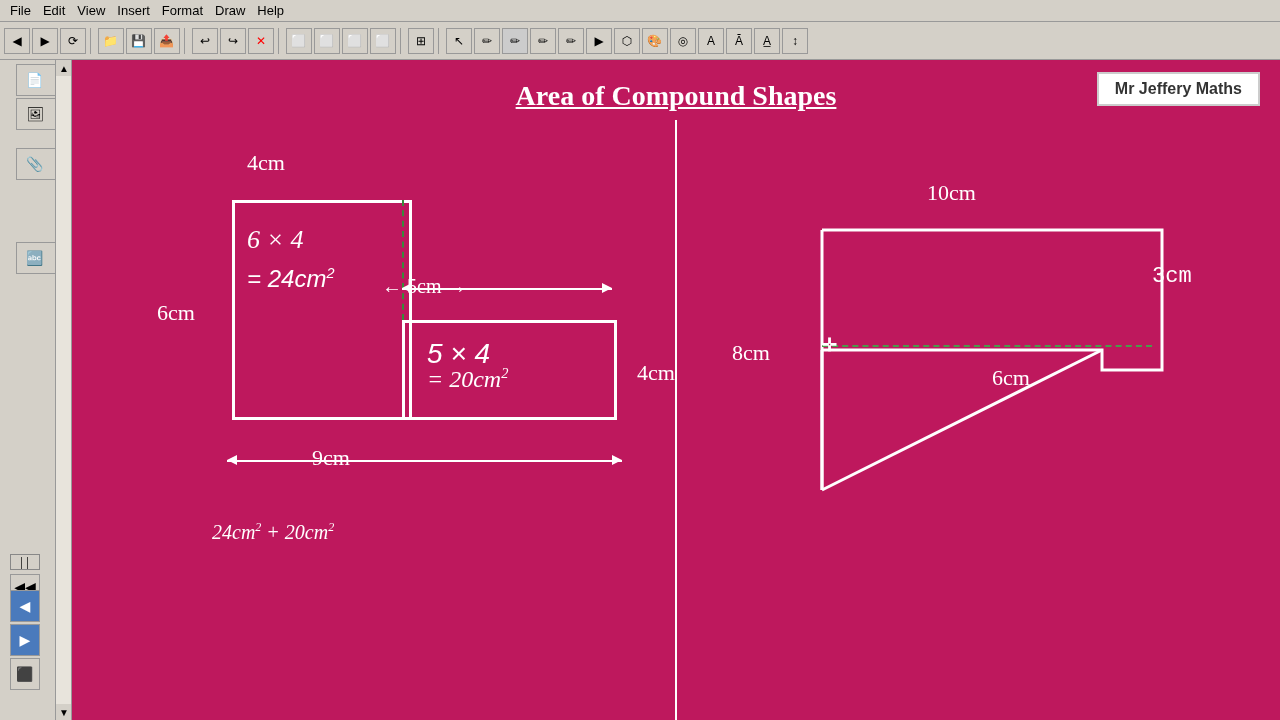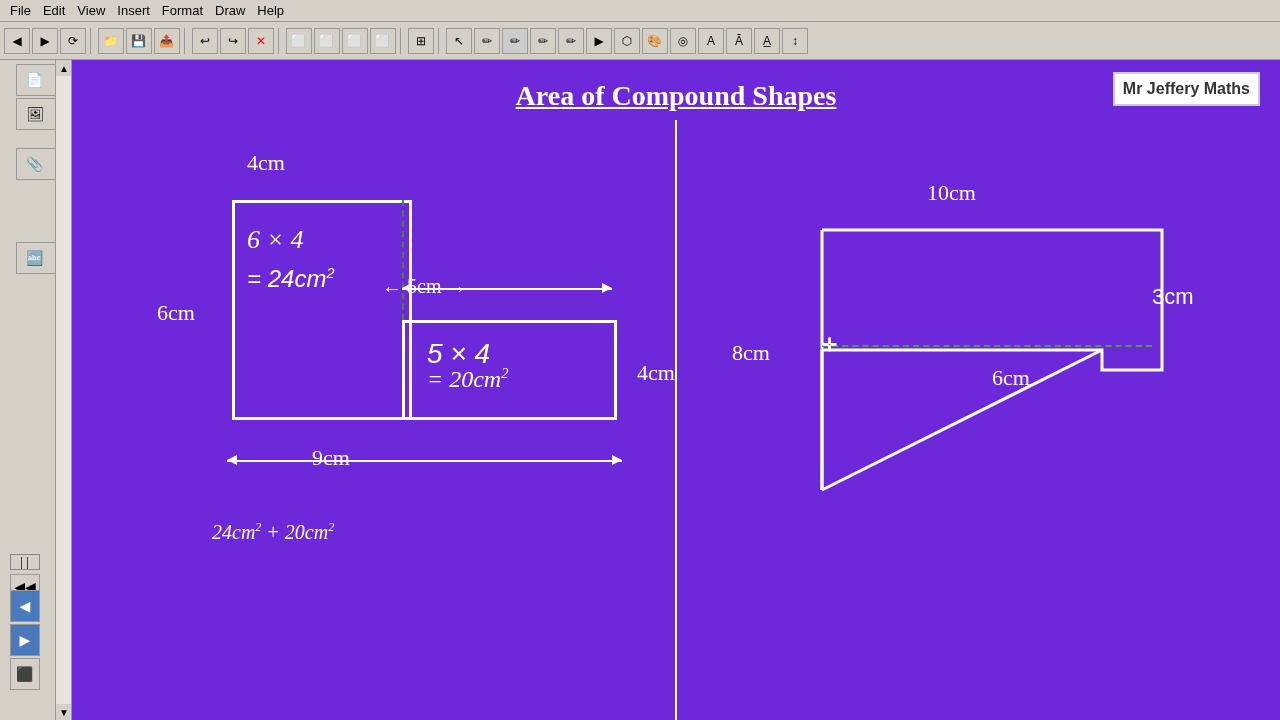--- a/index.html
+++ b/index.html
@@ -104,21 +104,21 @@
       cursor: pointer;
     }
     .scroll-track {
       flex: 1;
       background: #e8e4dc;
     }
 
     
     .canvas-area {
       flex: 1;
-      background: #6d28d9;
+      background: #be185d;
       position: relative;
       overflow: hidden;
     }
 
     
     .page-title {
       position: absolute;
       top: 20px;
       left: 0;
       right: 0;
@@ -130,21 +130,21 @@
       font-family: 'Times New Roman', serif;
     }
 
     
     .brand-box {
       position: absolute;
       top: 12px;
       right: 20px;
       background: white;
       border: 2px solid #ccc;
-      padding: 6px 8px;
+      padding: 6px 16px;
       font-size: 16px;
       font-weight: bold;
       color: #333;
     }
 
     
     .divider-line {
       position: absolute;
       left: 50%;
       top: 60px;
@@ -353,25 +353,25 @@
       left: 830px;
       color: white;
       font-size: 22px;
       font-family: 'Times New Roman', serif;
       margin-left: 25px;
     }
 
     
     .dim-3cm-right {
       position: absolute;
-      top: 224px;
+      top: 204px;
       left: 1080px;
       color: white;
       font-size: 22px;
-      font-family: Liberation Sans, sans-serif;
+      font-family: Liberation Mono, monospace;
     }
 
     
     .dim-8cm-left {
       position: absolute;
       top: 280px;
       left: 660px;
       color: white;
       font-size: 22px;
       font-family: 'Times New Roman', serif;

